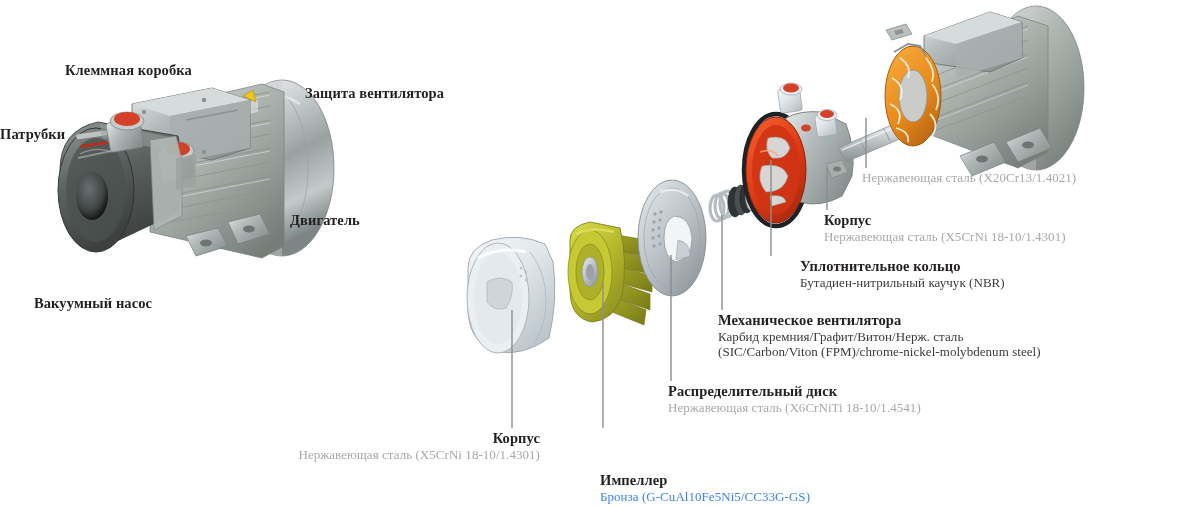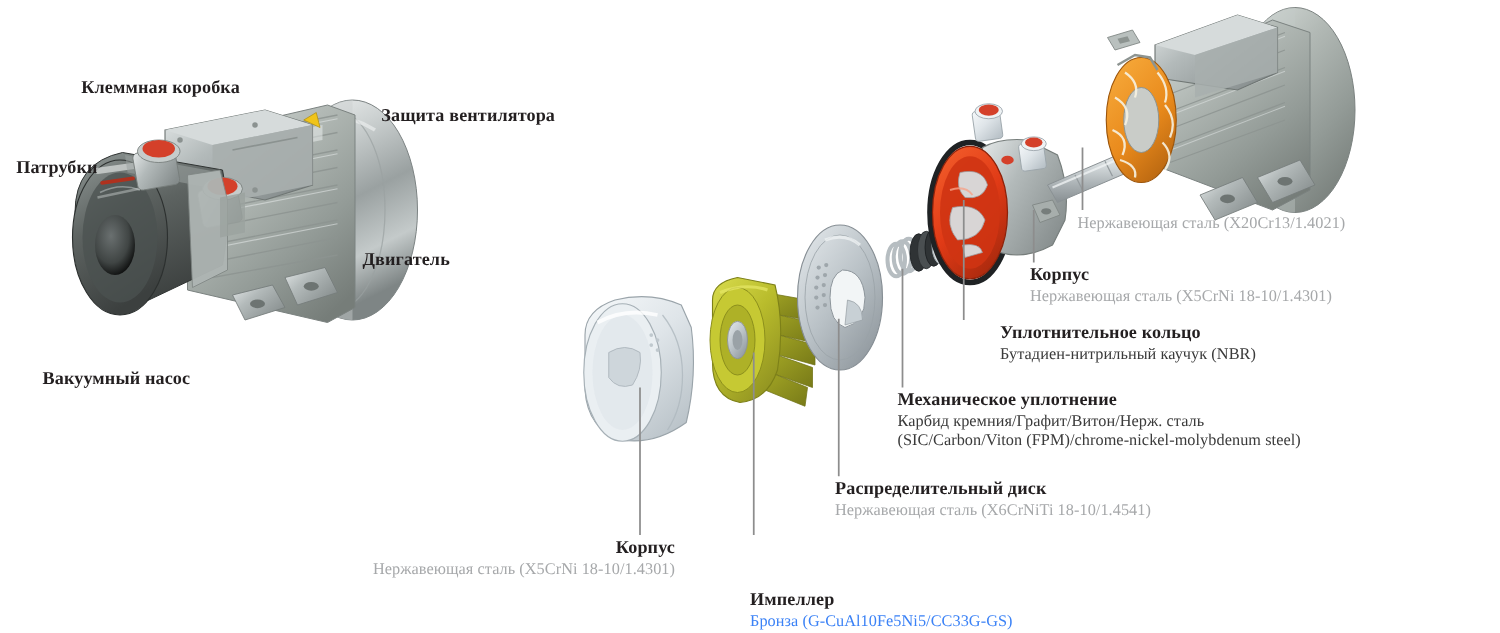--- a/index.html
+++ b/index.html
@@ -381,27 +381,27 @@
       <line x1="722" y1="215" x2="722" y2="310"></line>
       <line x1="671" y1="255" x2="671" y2="381"></line>
       <line x1="512" y1="310" x2="512" y2="428"></line>
       <line x1="603" y1="282" x2="603" y2="428"></line>
     </g>
   </svg>
 
   <div class="lbl" style="left:65px; top:62px;">
     <span class="name">Клеммная коробка</span>
   </div>
-  <div class="lbl" style="left:13px; top:126px;text-align:center;">
+  <div class="lbl" style="left:0; top:126px;text-align:center;">
     <span class="name">Патрубки</span>
   </div>
   <div class="lbl" style="left:305px; top:85px;">
     <span class="name">Защита вентилятора</span>
   </div>
-  <div class="lbl" style="left:290px; top:200px;">
+  <div class="lbl" style="left:290px; top:212px;">
     <span class="name">Двигатель</span>
   </div>
   <div class="lbl" style="left:34px; top:295px;">
     <span class="name">Вакуумный насос</span>
   </div>
 
   <div class="lbl" style="left:862px; top:170px;">
     <span class="mat">Нержавеющая сталь (X20Cr13/1.4021)</span>
   </div>
 
@@ -409,21 +409,21 @@
     <span class="name">Корпус</span>
     <span class="mat">Нержавеющая сталь (X5CrNi 18-10/1.4301)</span>
   </div>
 
   <div class="lbl" style="left:768px; top:258px;margin-left:32px;">
     <span class="name">Уплотнительное кольцо</span>
     <span class="mat dark">Бутадиен-нитрильный каучук (NBR)</span>
   </div>
 
   <div class="lbl" style="left:718px; top:312px;">
-    <span class="name">Механическое уплотнение</span>
+    <span class="name">Механическое вентилятора</span>
     <span class="mat dark">Карбид кремния/Графит/Витон/Нерж. сталь</span>
     <span class="mat dark">(SIC/Carbon/Viton (FPM)/chrome-nickel-molybdenum steel)</span>
   </div>
 
   <div class="lbl" style="left:668px; top:383px;">
     <span class="name">Распределительный диск</span>
     <span class="mat">Нержавеющая сталь (X6CrNiTi 18-10/1.4541)</span>
   </div>
 
   <div class="lbl right" style="left:0px; top:430px; width:540px;">

